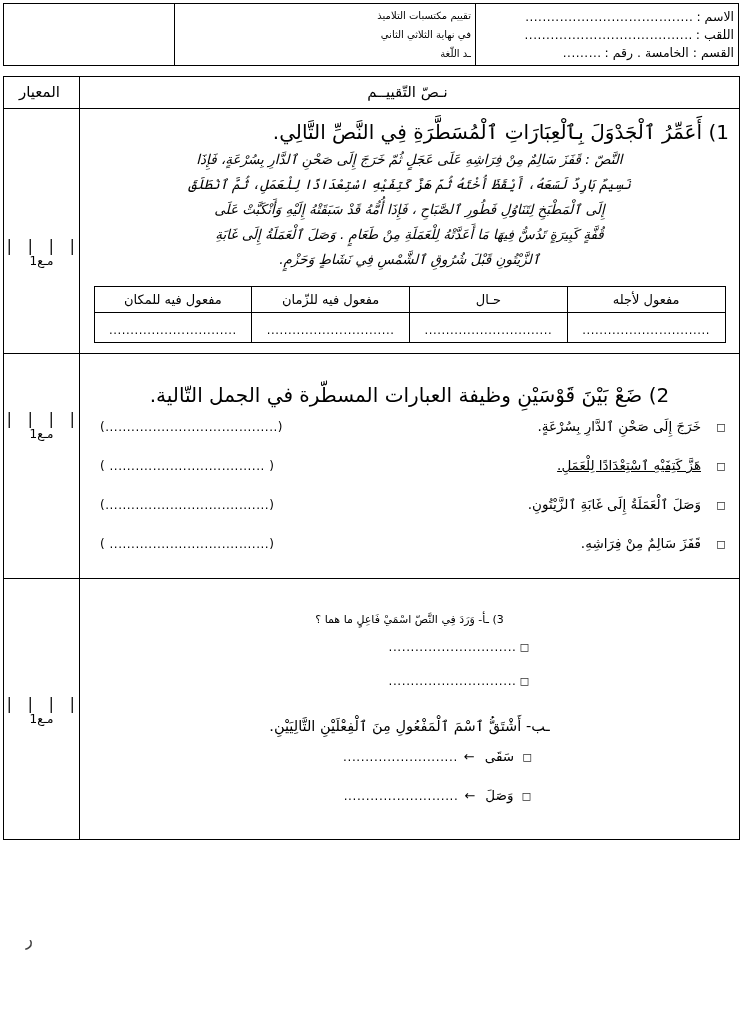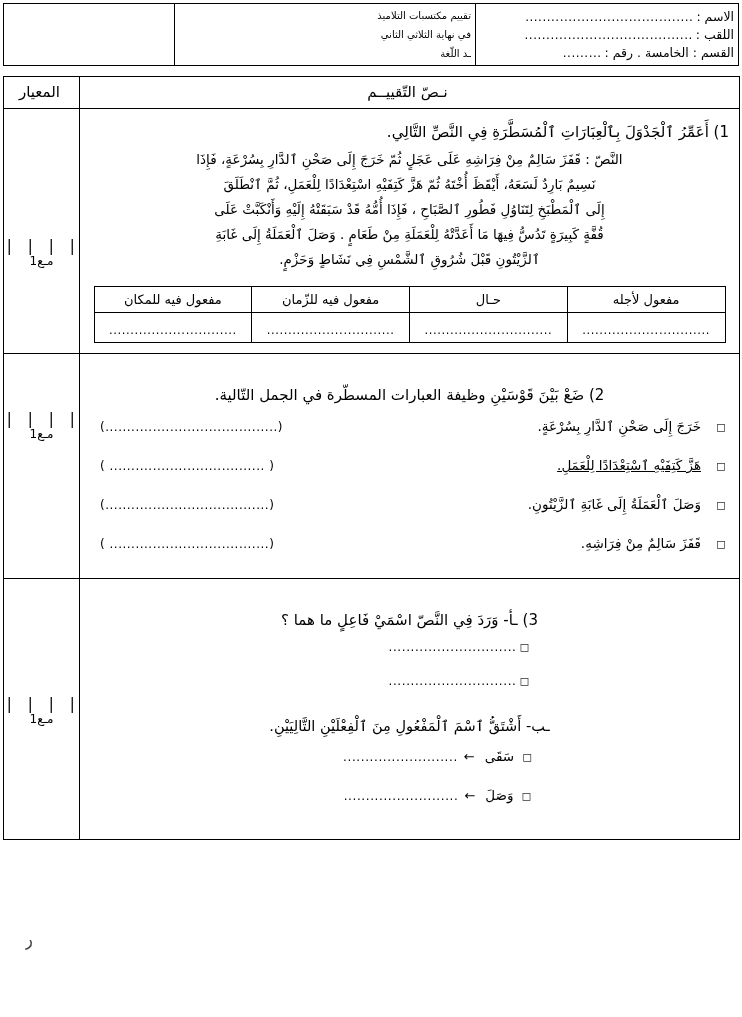--- a/index.html
+++ b/index.html
@@ -79,34 +79,35 @@
     padding: 6px 8px 7px 4px;
     vertical-align: middle;
   }
 
   .body-cell { padding: 0; }
   .crit-cell { padding: 0; position: relative; }
 
   
   .q-wrap { padding: 8px 10px 6px 10px; direction: rtl; }
   .q-title {
-    font-size: 15px;
+    font-size: 20px;
     line-height: 22px;
     text-align: right;
     margin: 4px 0 4px 0;
   }
   .q-title.q2 { text-align: center; margin-top: 22px; }
 
   .passage { margin: 4px 2px 2px 2px; }
   .p-line {
     font-size: 13.5px;
     line-height: 25px;
     text-align: justify;
     text-align-last: center;
     white-space: nowrap;
+    font-style: italic;
   }
   .p-line.c { text-align: center; }
   .u { text-decoration: underline; }
 
   
   .grid-table {
     width: 632px;
     margin: 14px auto 4px auto;
     border-collapse: collapse;
     table-layout: fixed;
@@ -153,21 +154,21 @@
     overflow: hidden;
     white-space: nowrap;
     direction: rtl;
     font-size: 12px;
     letter-spacing: 0.5px;
     padding-left: 10px;
   }
 
   
   .q3-title {
-    font-size: 15px;
+    font-size: 11px;
     line-height: 22px;
     text-align: center;
     margin: 22px 0 6px 0;
   }
   .q3b-title {
     font-size: 14.5px;
     line-height: 22px;
     text-align: center;
     margin: 24px 0 8px 0;
   }

